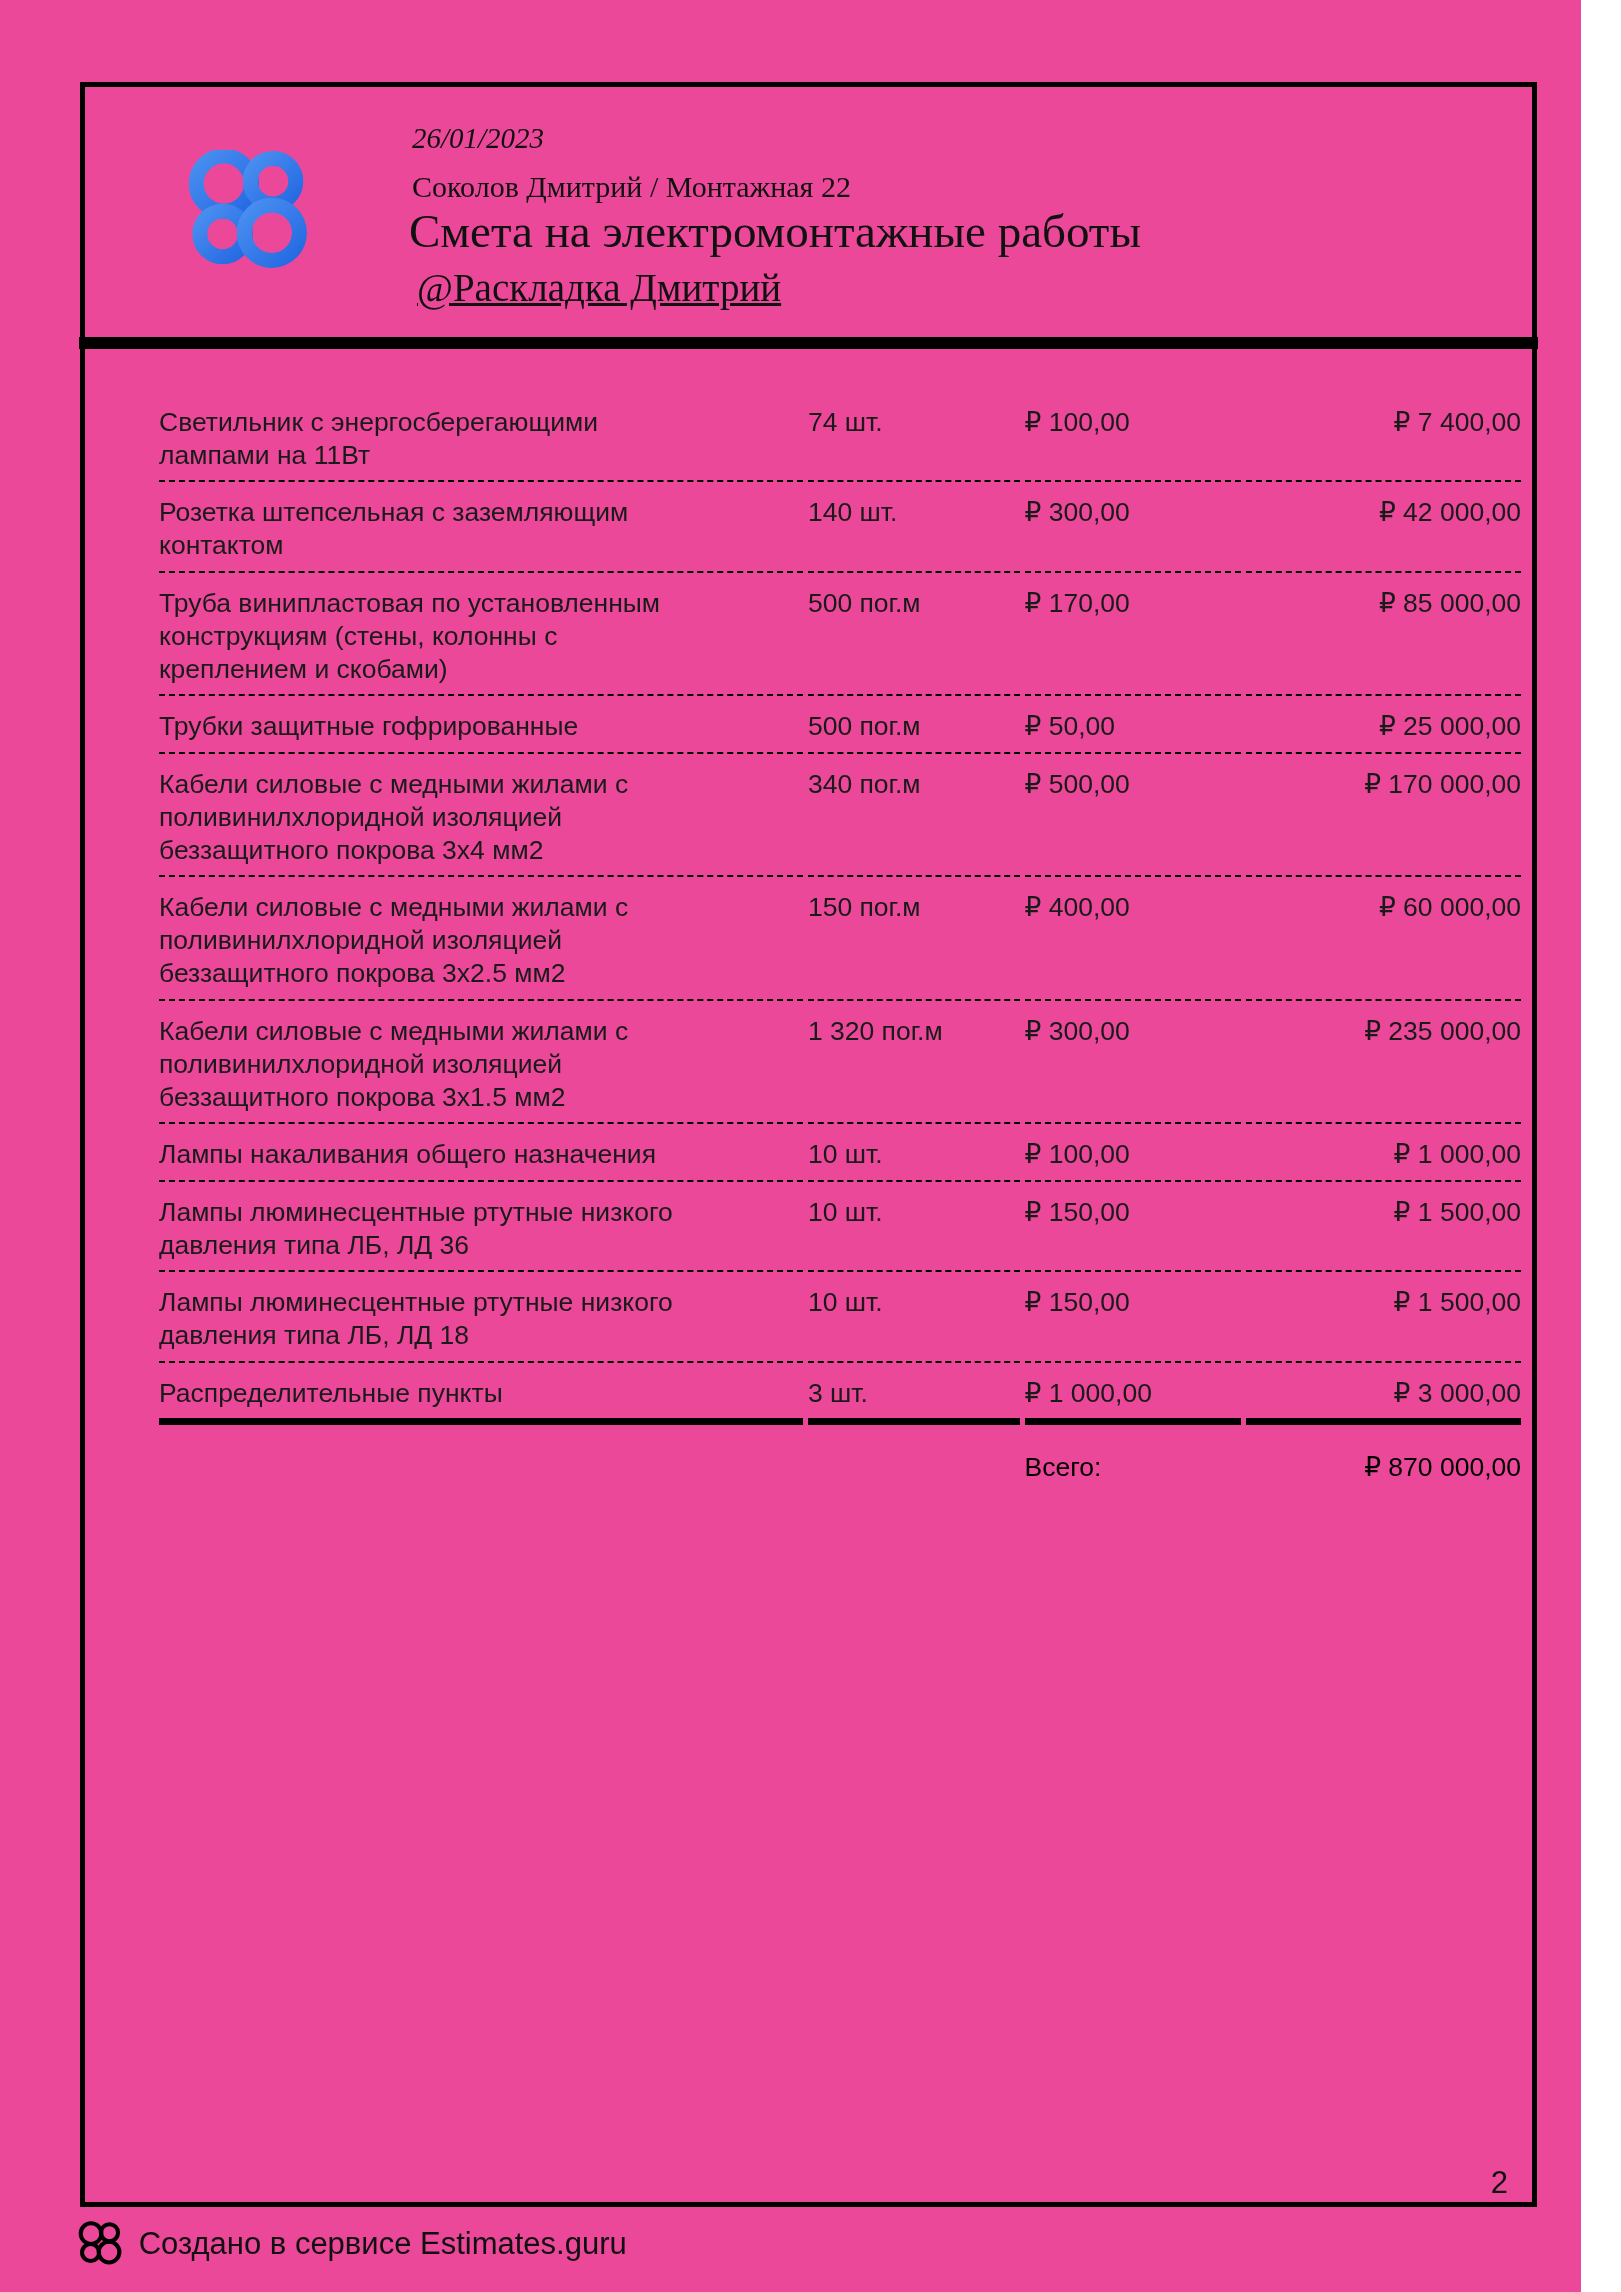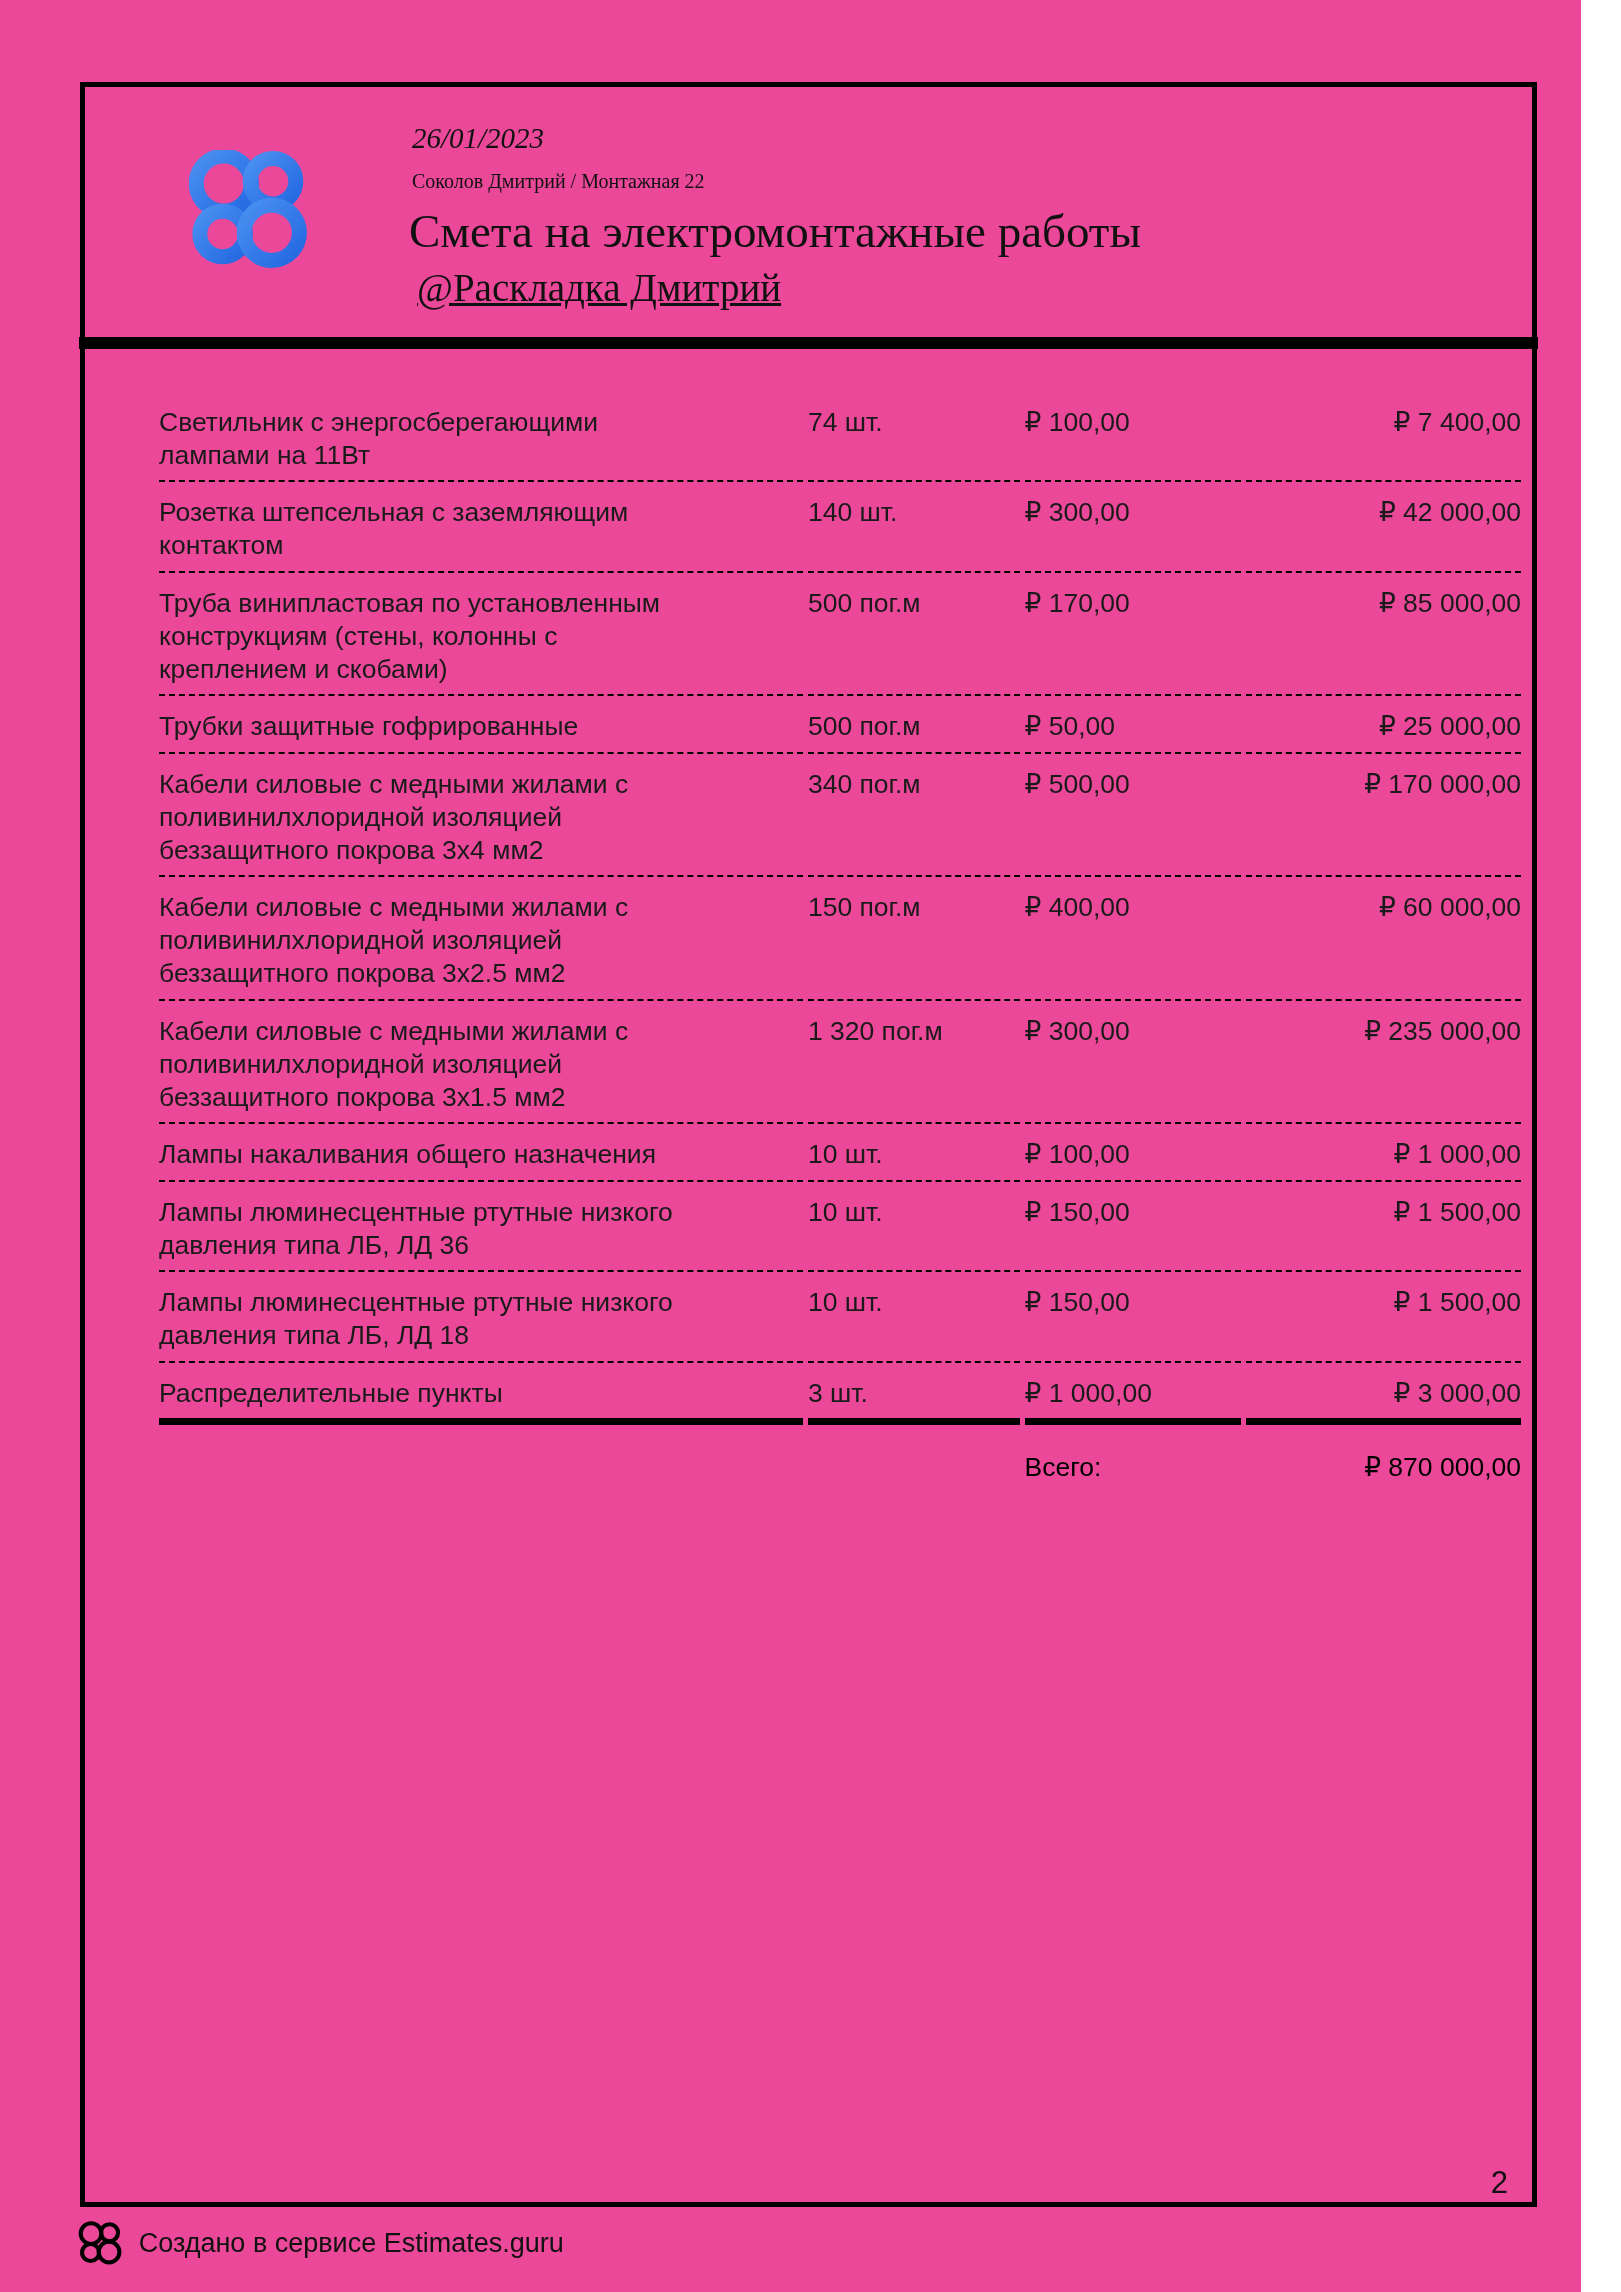--- a/index.html
+++ b/index.html
@@ -7,21 +7,21 @@
         color:#111;font-family:"Liberation Sans","DejaVu Sans",sans-serif;}
   .frame{position:absolute;left:80px;top:82px;width:1457px;height:2125px;
          border:5.9px solid #000;box-sizing:border-box;}
   .frame-inner{position:relative;width:100%;height:100%;}
 
   
   .logo{position:absolute;left:104px;top:63px;width:120px;height:120px;}
   .h-date{position:absolute;left:327px;top:35px;font-family:"Liberation Serif","DejaVu Serif",serif;
           font-style:italic;font-size:29px;line-height:1.15;}
   .h-byline{position:absolute;left:327px;top:83px;font-family:"Liberation Serif","DejaVu Serif",serif;
-          font-size:20px;line-height:1.15;}
+          font-size:30px;line-height:1.15;}
   .h-title{position:absolute;left:324px;top:116px;font-family:"Liberation Serif","DejaVu Serif",serif;
           font-size:47px;line-height:1.2;white-space:nowrap;}
   .h-handle{position:absolute;left:332px;top:178px;font-family:"Liberation Serif","DejaVu Serif",serif;
           font-size:39px;line-height:1.2;text-decoration:underline;}
   .header-rule{position:absolute;left:-5.9px;right:-5.9px;top:250px;height:11.8px;background:#000;}
 
   
   .table-wrap{position:absolute;left:69px;top:262px;width:1372px;margin-top:43px;}
   table.items{width:1372px;border-collapse:separate;border-spacing:5.9px 0;table-layout:fixed;}
   table.items td{vertical-align:top;font-size:26.5px;line-height:33px;color:#1a1a1a;
@@ -30,21 +30,21 @@
   td.c-qty{padding-left:21.6px;white-space:nowrap;}
   td.c-unit{text-align:left;padding-right:13.7px;white-space:nowrap;}
   td.c-total{text-align:right;padding-right:71px;white-space:nowrap;}
   tr.last-data td{border-bottom:7.8px solid #000;}
   tr.total-row td{border-bottom:none;font-weight:normal;color:#000;padding-top:25.5px;}
 
   
   .pagenum{position:absolute;left:1372px;top:2078px;width:51px;text-align:right;font-size:31px;color:#111;}
   .footer{position:absolute;left:78px;top:2221px;display:flex;align-items:center;gap:15.7px;}
   .footer-logo{width:45px;height:45px;flex:0 0 auto;}
-  .footer-text{font-size:27px;color:#111;}
+  .footer-text{font-size:31px;color:#111;}
 </style>
 </head>
 <body>
 
 <div class="page">
   <div class="frame">
     <div class="frame-inner">
 
       <svg class="logo" viewBox="0 0 100 100" fill="none">
         <defs>

